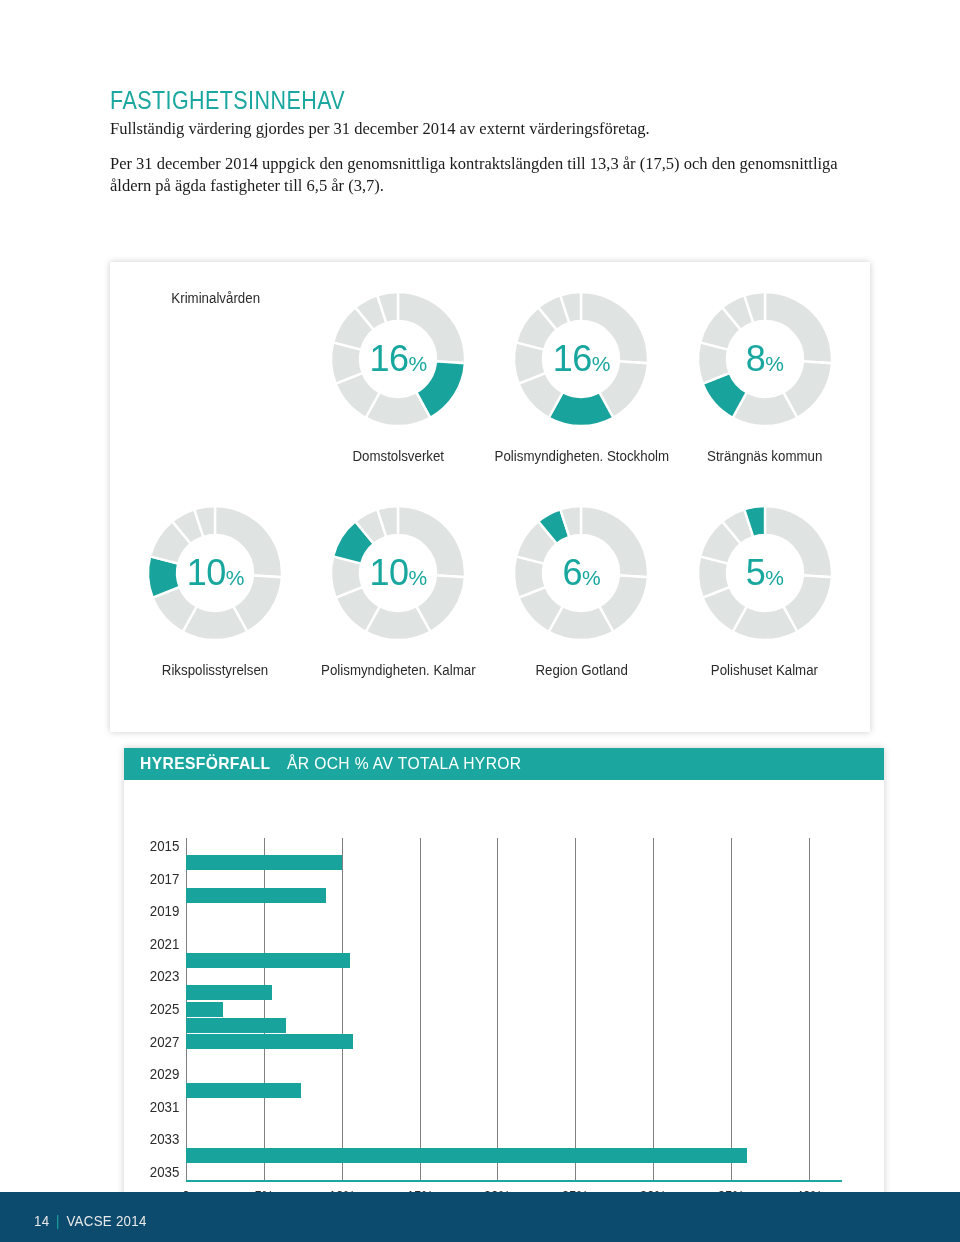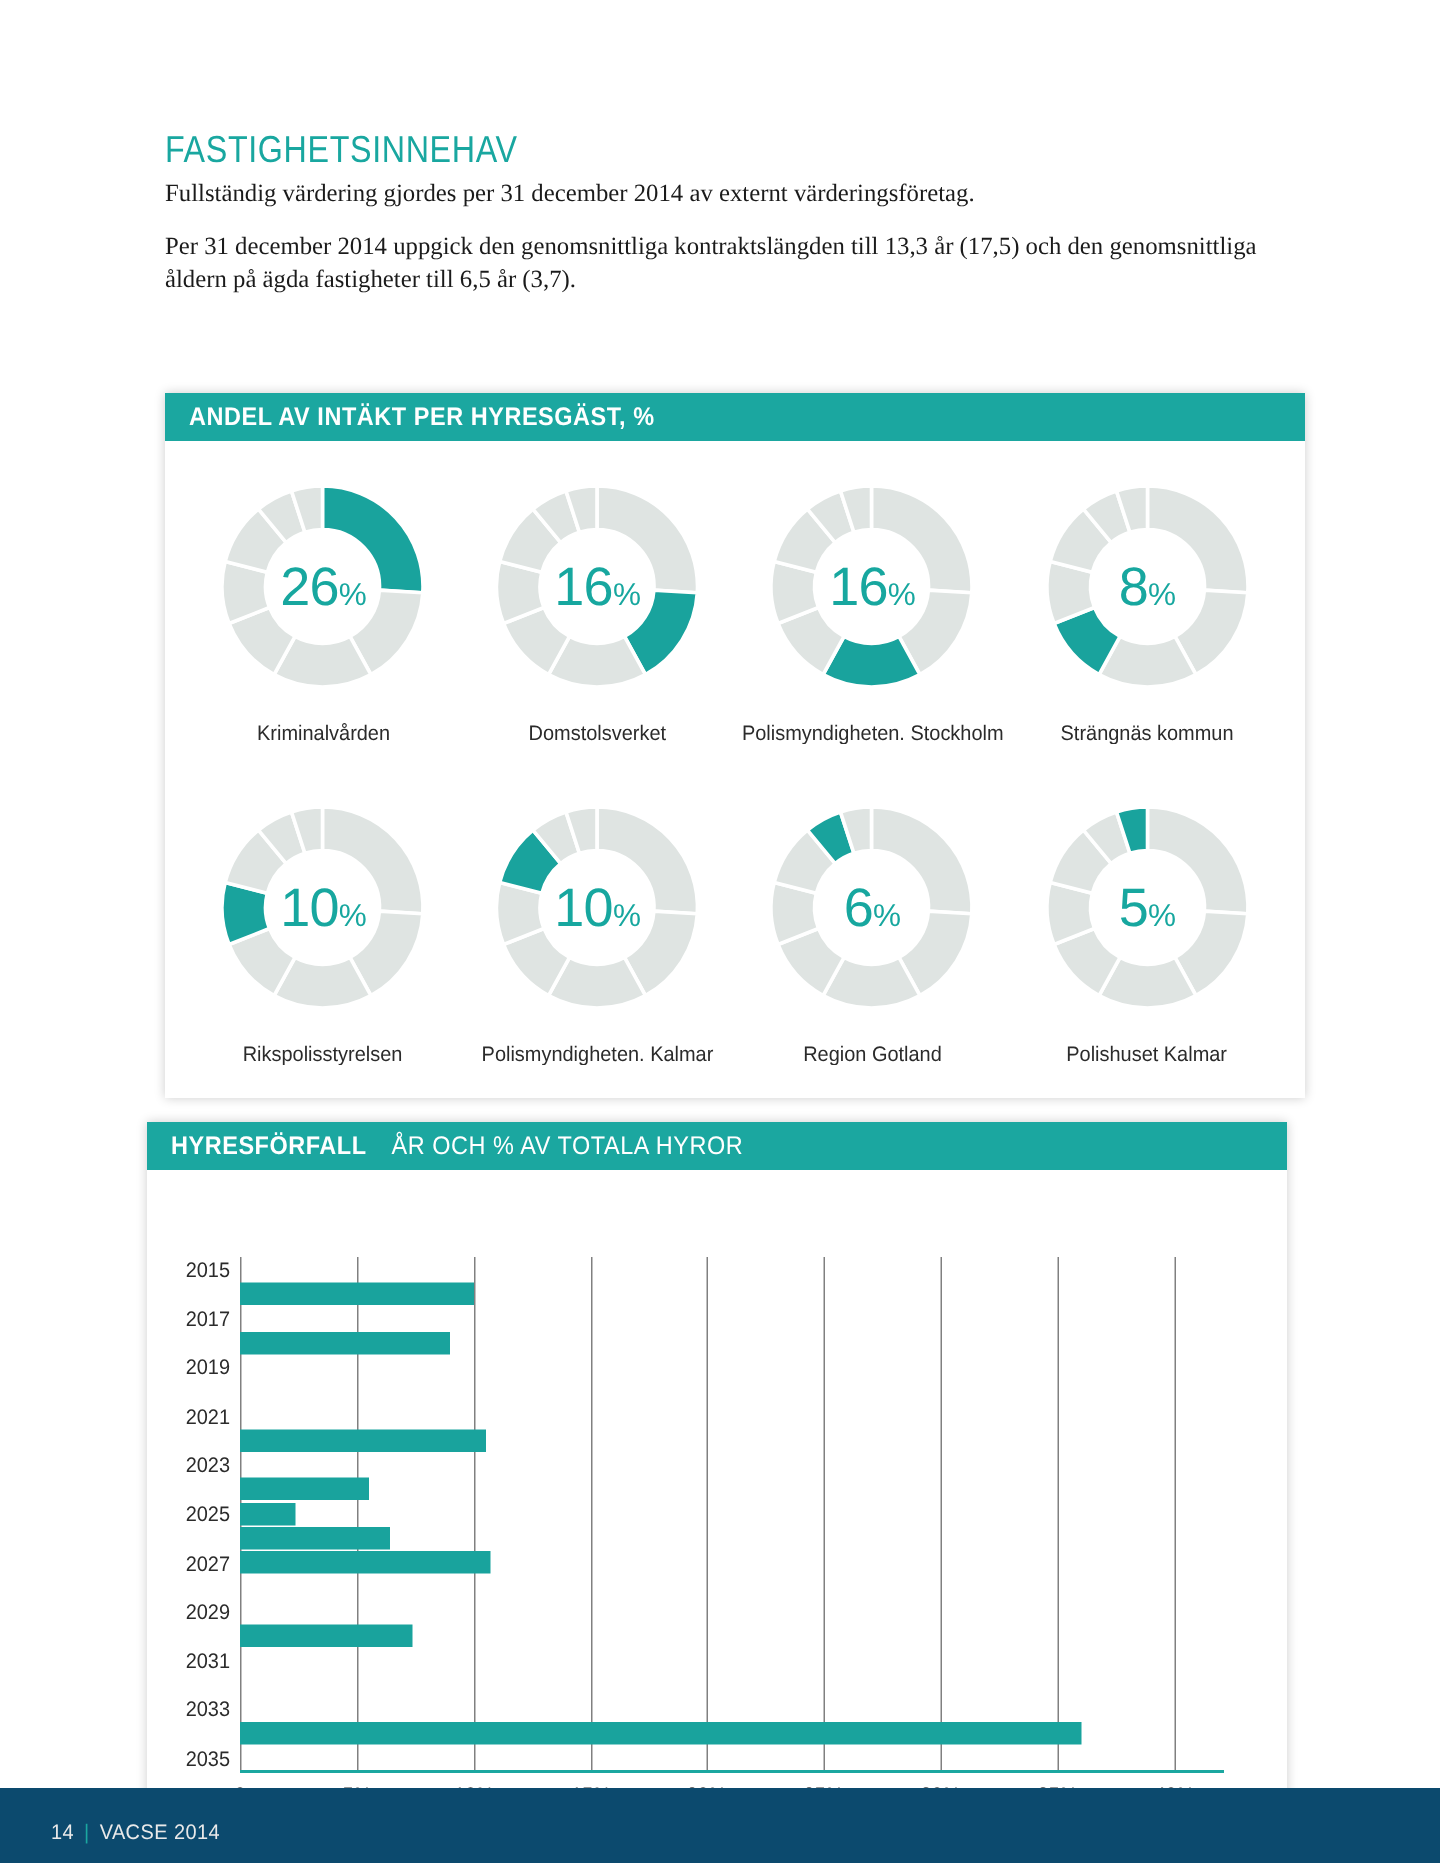--- a/index.html
+++ b/index.html
@@ -32,21 +32,21 @@
   }
   .body-copy p{margin:0 0 13px 0;}
 
   
   .panel{
     position:absolute;
     background:#ffffff;
     box-shadow:0 0 7px rgba(0,0,0,.20);
   }
   #donut-panel{left:110px;top:262px;width:760px;height:470px;}
-  #bar-panel{left:98px;top:748px;width:760px;height:462px;}
+  #bar-panel{left:124px;top:748px;width:760px;height:462px;}
 
   .panel-head{
     height:32px;background:#1BA7A0;color:#ffffff;
     display:flex;align-items:center;
     padding-left:16px;box-sizing:border-box;
   }
   .panel-head .ttl{
     font-size:17px;font-weight:bold;letter-spacing:.4px;
     transform:scaleX(.92);transform-origin:left center;
     white-space:nowrap;
@@ -130,38 +130,22 @@
 <div class="page">
 
   <div class="section-title">FASTIGHETSINNEHAV</div>
 
   <div class="body-copy">
     <p>Fullständig värdering gjordes per 31 december 2014 av externt värderingsföretag.</p>
     <p>Per 31 december 2014 uppgick den genomsnittliga kontraktslängden till 13,3 år (17,5) och den genomsnittliga åldern på ägda fastigheter till 6,5 år (3,7).</p>
   </div>
 
   <div class="panel" id="donut-panel">
-    <div class="panel-head">
-      <span class="ttl">ANDEL AV INTÄKT PER HYRESGÄST, %</span>
-    </div>
     <div class="donut-grid" id="donut-grid">
         <div class="donut-cell">
-          <div class="donut-wrap">
-            <svg viewBox="0 0 158 158">
-              <path d="M79.00,12.00 A67,67 0 0 1 145.87,83.21 L116.93,81.39 A38,38 0 0 0 79.00,41.00 Z" fill="#19A39D" stroke="#ffffff" stroke-width="2.4"></path>
-              <path d="M145.87,83.21 A67,67 0 0 1 111.28,137.71 L97.31,112.30 A38,38 0 0 0 116.93,81.39 Z" fill="#DFE4E2" stroke="#ffffff" stroke-width="2.4"></path>
-              <path d="M111.28,137.71 A67,67 0 0 1 46.72,137.71 L60.69,112.30 A38,38 0 0 0 97.31,112.30 Z" fill="#DFE4E2" stroke="#ffffff" stroke-width="2.4"></path>
-              <path d="M46.72,137.71 A67,67 0 0 1 16.70,103.66 L43.67,92.99 A38,38 0 0 0 60.69,112.30 Z" fill="#DFE4E2" stroke="#ffffff" stroke-width="2.4"></path>
-              <path d="M16.70,103.66 A67,67 0 0 1 14.10,62.34 L42.19,69.55 A38,38 0 0 0 43.67,92.99 Z" fill="#DFE4E2" stroke="#ffffff" stroke-width="2.4"></path>
-              <path d="M14.10,62.34 A67,67 0 0 1 36.29,27.38 L54.78,49.72 A38,38 0 0 0 42.19,69.55 Z" fill="#DFE4E2" stroke="#ffffff" stroke-width="2.4"></path>
-              <path d="M36.29,27.38 A67,67 0 0 1 58.30,15.28 L67.26,42.86 A38,38 0 0 0 54.78,49.72 Z" fill="#DFE4E2" stroke="#ffffff" stroke-width="2.4"></path>
-              <path d="M58.30,15.28 A67,67 0 0 1 79.00,12.00 L79.00,41.00 A38,38 0 0 0 67.26,42.86 Z" fill="#DFE4E2" stroke="#ffffff" stroke-width="2.4"></path>
-            </svg>
-            <div class="donut-value"><span>26</span><span class="pct">%</span></div>
-          </div>
           <div class="donut-label">Kriminalvården</div>
         </div>
         <div class="donut-cell">
           <div class="donut-wrap">
             <svg viewBox="0 0 158 158">
               <path d="M79.00,12.00 A67,67 0 0 1 145.87,83.21 L116.93,81.39 A38,38 0 0 0 79.00,41.00 Z" fill="#DFE4E2" stroke="#ffffff" stroke-width="2.4"></path>
               <path d="M145.87,83.21 A67,67 0 0 1 111.28,137.71 L97.31,112.30 A38,38 0 0 0 116.93,81.39 Z" fill="#19A39D" stroke="#ffffff" stroke-width="2.4"></path>
               <path d="M111.28,137.71 A67,67 0 0 1 46.72,137.71 L60.69,112.30 A38,38 0 0 0 97.31,112.30 Z" fill="#DFE4E2" stroke="#ffffff" stroke-width="2.4"></path>
               <path d="M46.72,137.71 A67,67 0 0 1 16.70,103.66 L43.67,92.99 A38,38 0 0 0 60.69,112.30 Z" fill="#DFE4E2" stroke="#ffffff" stroke-width="2.4"></path>
               <path d="M16.70,103.66 A67,67 0 0 1 14.10,62.34 L42.19,69.55 A38,38 0 0 0 43.67,92.99 Z" fill="#DFE4E2" stroke="#ffffff" stroke-width="2.4"></path>

